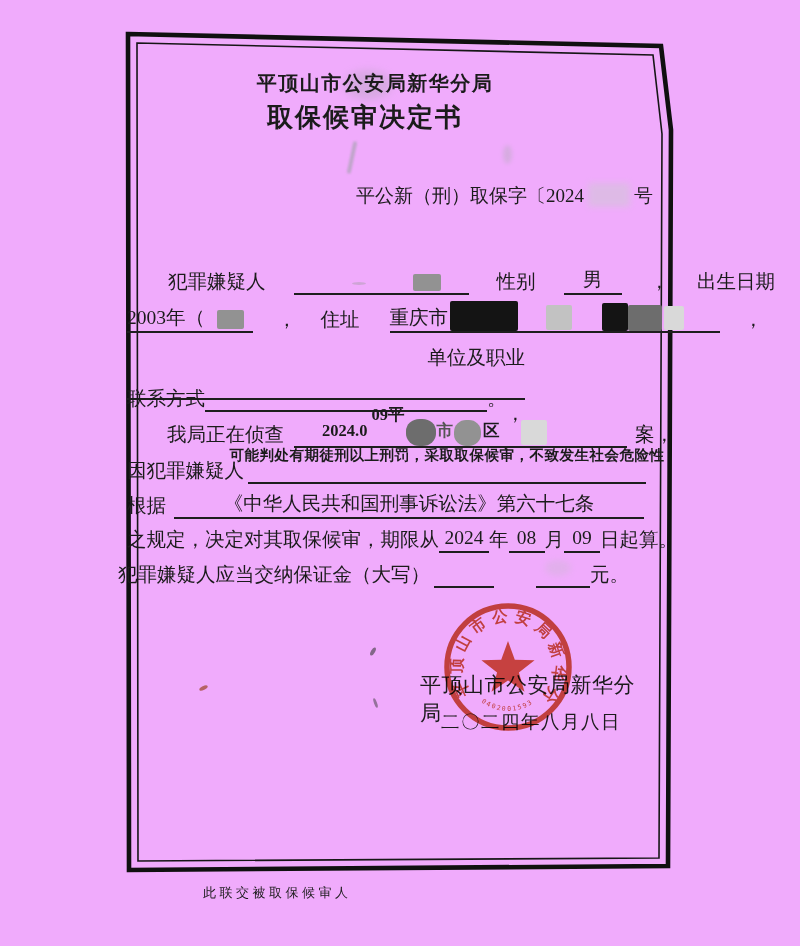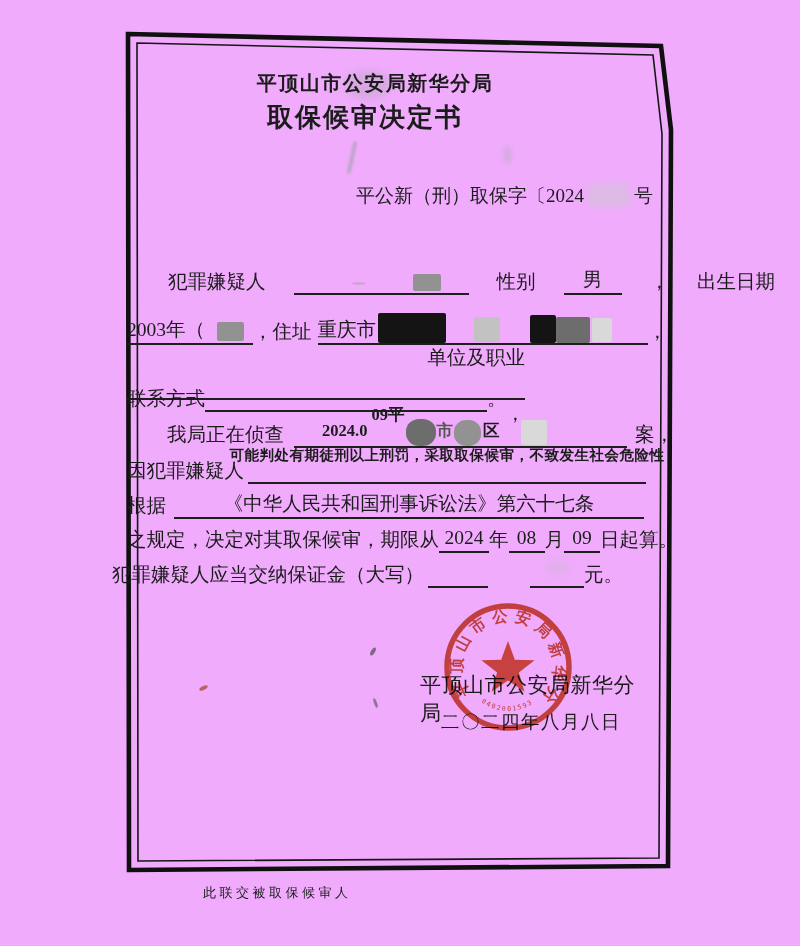--- a/index.html
+++ b/index.html
@@ -61,28 +61,28 @@
         <span class="rd rd-mid" style="width:28px;height:17px;margin:0 28px 2px 0;"></span>
       </span>
       <span class="lbl">性别</span>
       <span class="fill center" style="width:58px;">
         <span>男</span>
       </span>
       <span class="lbl">，</span>
       <span class="lbl">出生日期</span>
     </div>
 
-    <div class="line" style="left:127px;top:296px;">
+    <div class="line" style="left:127px;top:304px;gap:24px;">
       <span class="fill" style="width:126px;">
         <span>2003年（</span>
         <span class="rd rd-mid" style="width:27px;height:19px;margin:0 0 2px 12px;"></span>
       </span>
       <span class="lbl">，</span>
       <span class="lbl" style="margin-right:6px;">住址</span>
-      <span class="fill" style="width:330px;margin-top:20px;">
+      <span class="fill" style="width:330px;">
         <span>重庆市</span>
         <span class="rd rd-black" style="width:68px;height:30px;margin:0 0 0 2px;"></span>
         <span class="rd rd-light" style="width:26px;height:25px;margin:0 0 1px 28px;"></span>
         <span class="rd rd-black" style="width:26px;height:28px;margin:0 0 0 30px;"></span>
         <span class="rd rd-dark" style="width:34px;height:26px;margin:0 0 0 0;"></span>
         <span class="rd rd-faint" style="width:20px;height:24px;margin:0 0 1px 2px;"></span>
       </span>
       <span class="lbl">，</span>
     </div>
 
@@ -135,21 +135,21 @@
       <span class="fill center" style="width:36px;">
         <span>08</span>
       </span>
       <span class="lbl">月</span>
       <span class="fill center" style="width:36px;">
         <span>09</span>
       </span>
       <span class="lbl">日起算。</span>
     </div>
 
-    <div class="line" style="left:112px;top:559px;">
+    <div class="line" style="left:118px;top:559px;">
       <span class="lbl">犯罪嫌疑人应当交纳保证金（大写）</span>
       <span class="fill" style="width:60px;margin-left:4px;"></span>
       <span style="width:42px;display:inline-block;"></span>
       <span class="fill" style="width:54px;"></span>
       <span class="lbl">元。</span>
     </div>
 
     <div class="sig">平顶山市公安局新华分局</div>
     <div class="sigdate">二〇二四年八月八日</div>
 

